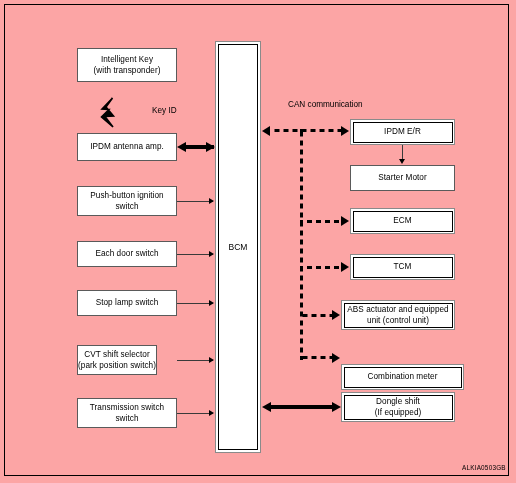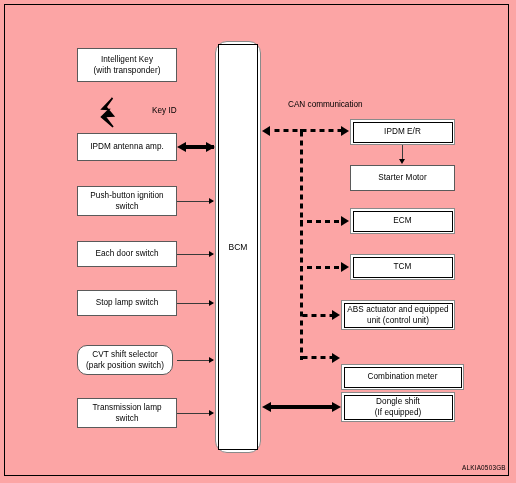--- a/index.html
+++ b/index.html
@@ -236,35 +236,35 @@
       <span>Each door switch</span>
     </div>
   </div>
 
   <div class="box single" style="left:77px; top:290px; width:100px; height:26px;">
     <div class="inner">
       <span>Stop lamp switch</span>
     </div>
   </div>
 
-  <div class="box single" style="left:77px; top:345px; width:96px; height:30px;border-radius:10px;">
+  <div class="box single" style="left:77px; top:345px; width:80px; height:30px;">
     <div class="inner" style="flex-direction:column;">
       <span>CVT shift selector</span>
       <span>(park position switch)</span>
     </div>
   </div>
 
   <div class="box single" style="left:77px; top:398px; width:100px; height:30px;">
     <div class="inner" style="flex-direction:column;">
-      <span>Transmission lamp</span>
+      <span>Transmission switch</span>
       <span>switch</span>
     </div>
   </div>
 
-  <div id="bcm-box" style="left:215px; top:41px; width:46px; height:412px;border-radius:12px;">
+  <div id="bcm-box" style="left:215px; top:41px; width:46px; height:412px;">
     <div class="inner">
       <span>BCM</span>
     </div>
   </div>
 
   <div class="bar-thick" style="left:186px; top:145.4px; width:28px;"></div>
   <div class="arrow-bold-l" style="left:177px; top:141.5px;"></div>
   <div class="arrow-bold-r" style="left:206px; top:141.5px;"></div>
 
   <div class="line-h" style="left:177px; top:201px; width:36px;"></div>

